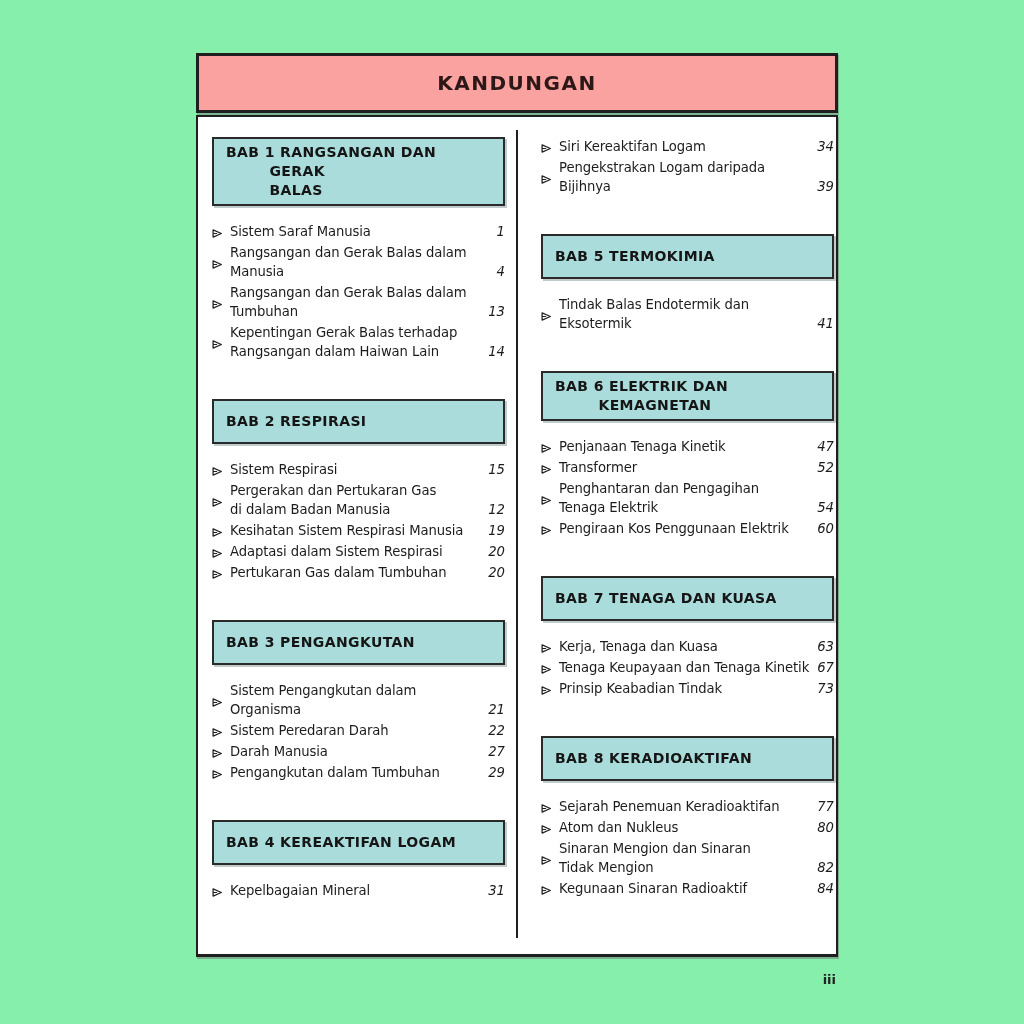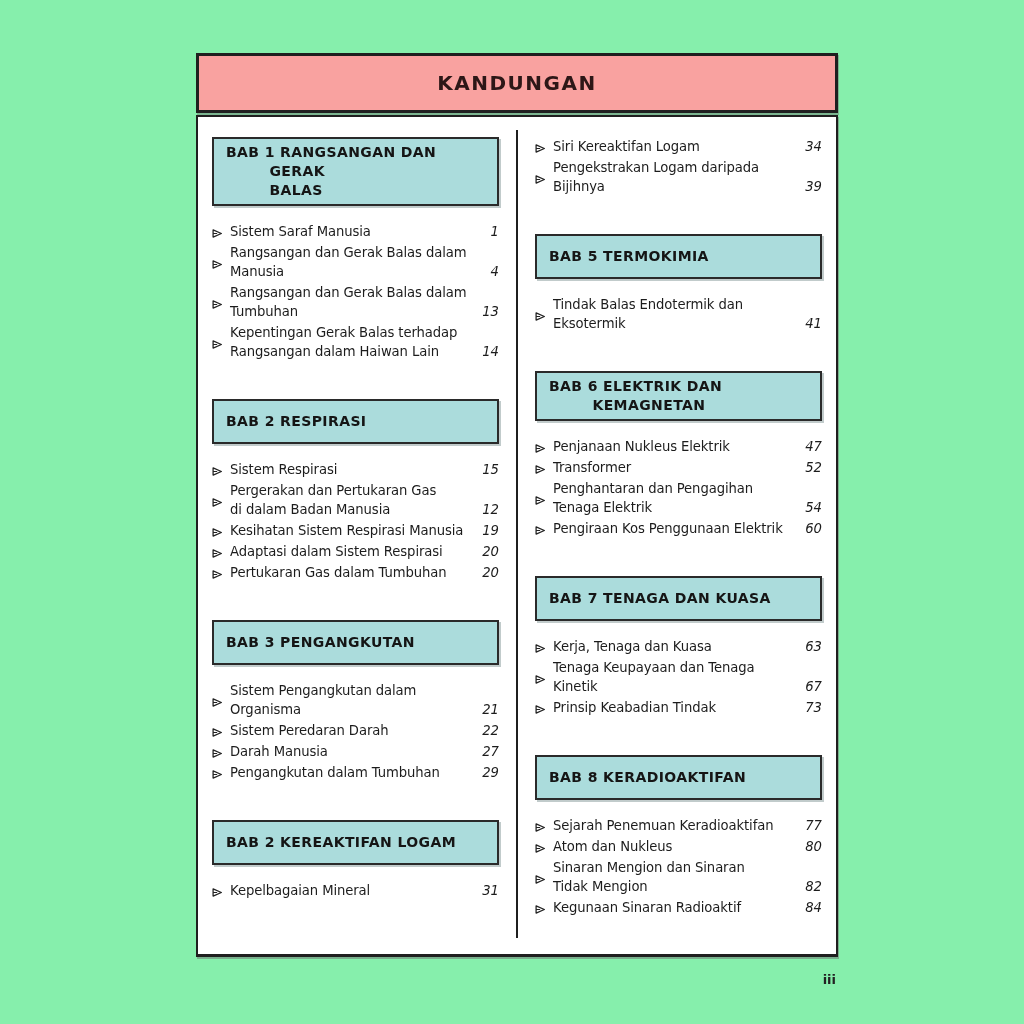--- a/index.html
+++ b/index.html
@@ -16,21 +16,21 @@
     box-shadow:1px 2px 0 rgba(110,110,110,.45);
   }
   .title-bar span{
     font-size:20px;font-weight:bold;letter-spacing:1.5px;color:var(--header-text,#2d1717);
   }
   .content-box{
     box-sizing:border-box;margin-top:2px;height:842px;width:100%;
     background:#ffffff;border:2.5px solid var(--border,#1f1f1f);
     border-bottom-width:3px;position:relative;
     box-shadow:1px 2px 0 rgba(110,110,110,.5);
-    padding:14px 14px 0 14px;
+    padding:14px 2px 0 14px;
   }
   .divider{
     position:absolute;left:50%;top:13px;bottom:16px;width:2px;
     background:var(--border,#1f1f1f);transform:translateX(-50%);
   }
   .cols{display:flex;height:100%;}
   .col{box-sizing:border-box;width:50%;}
   .col-left{padding-right:18px;}
   .col-right{padding-left:18px;}
   .chapter-box{
@@ -237,21 +237,21 @@
         <path d="M1.2 5.5 L5.6 5.5" stroke="#222" stroke-width="1.1"></path>
       </svg>
     </span>
     <span class="item-text">Pengangkutan dalam Tumbuhan</span>
     <span class="item-page">29</span>
   </div>
 
 </div>
 
   <div class="chapter-box">
-    <span class="chapter-label">BAB 2 KEREAKTIFAN LOGAM</span>
+    <span class="chapter-label">BAB 4 KEREAKTIFAN LOGAM</span>
   </div>
 
   <div class="item-list">
   <div class="item">
     <span class="bullet">
       <svg width="11" height="11" viewBox="0 0 12 11">
         <path d="M1.2 1.6 L10.2 5.5 L1.2 9.4 Z" fill="none" stroke="#222" stroke-width="1.4" stroke-linejoin="round"></path>
         <path d="M1.2 5.5 L5.6 5.5" stroke="#222" stroke-width="1.1"></path>
       </svg>
     </span>
@@ -310,21 +310,21 @@
   </div>
 
   <div class="item-list">
   <div class="item">
     <span class="bullet">
       <svg width="11" height="11" viewBox="0 0 12 11">
         <path d="M1.2 1.6 L10.2 5.5 L1.2 9.4 Z" fill="none" stroke="#222" stroke-width="1.4" stroke-linejoin="round"></path>
         <path d="M1.2 5.5 L5.6 5.5" stroke="#222" stroke-width="1.1"></path>
       </svg>
     </span>
-    <span class="item-text">Penjanaan Nukleus Elektrik</span>
+    <span class="item-text">Penjanaan Tenaga Kinetik</span>
     <span class="item-page">47</span>
   </div>
 
   <div class="item">
     <span class="bullet">
       <svg width="11" height="11" viewBox="0 0 12 11">
         <path d="M1.2 1.6 L10.2 5.5 L1.2 9.4 Z" fill="none" stroke="#222" stroke-width="1.4" stroke-linejoin="round"></path>
         <path d="M1.2 5.5 L5.6 5.5" stroke="#222" stroke-width="1.1"></path>
       </svg>
     </span>

